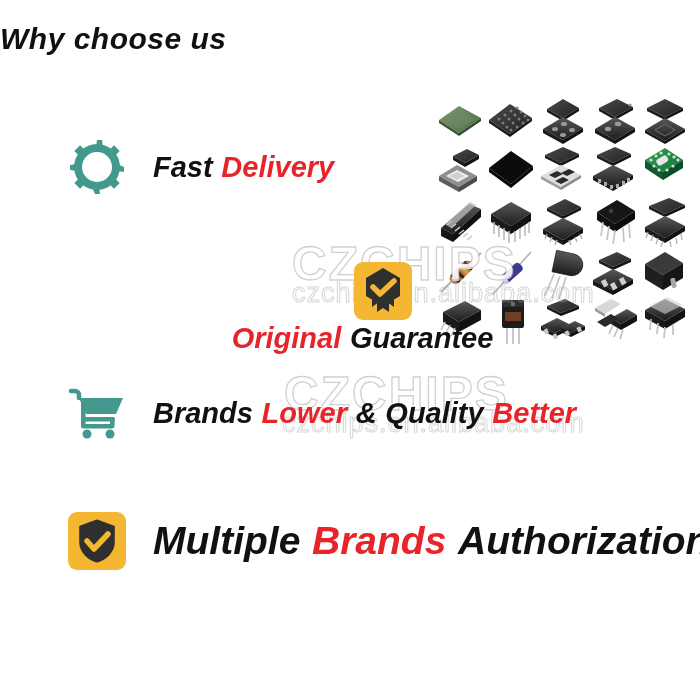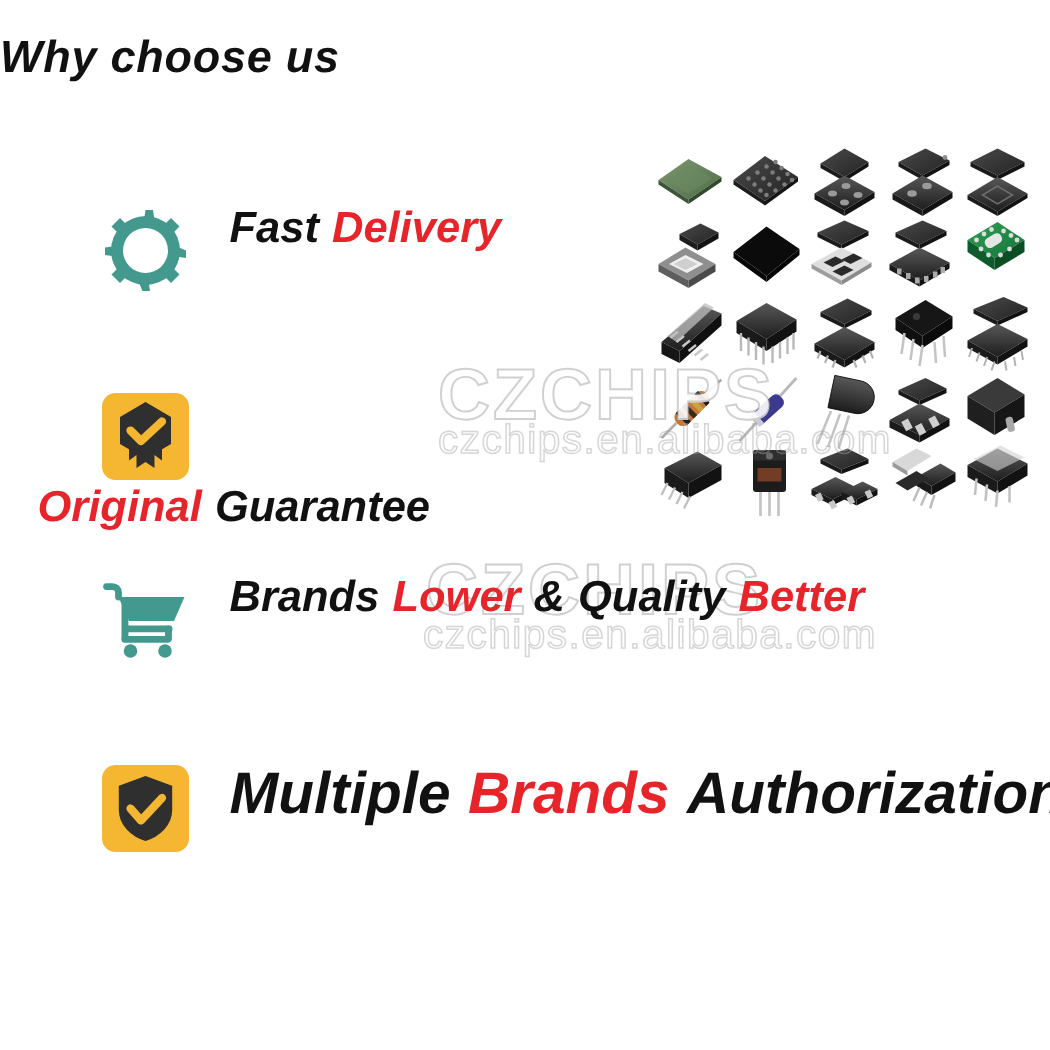--- a/index.html
+++ b/index.html
@@ -42,21 +42,21 @@
   }
   #wm1{left:276px;top:236px;}
   #wm1s{left:292px;top:278px;}
   #wm2{left:268px;top:366px;}
   #wm2s{left:282px;top:408px;}
 
   
   .collage{position:absolute;left:433px;top:88px;width:256px;height:256px;}
 
   
-  .row{position:absolute;left:0;width:700px;display:flex;align-items:flex-start;}
+  .row{position:absolute;left:0;width:700px;display:flex;align-items:center;}
   #row0{top:136px;height:62px;}
   #row1{top:260px;height:62px;flex-direction:column;}
   #row2{top:382px;height:62px;}
   #row3{top:508px;height:66px;}
 
   .icon-wrap{
     width:62px;height:62px;margin-left:66px;
     flex:0 0 auto;display:flex;align-items:center;justify-content:center;
     position:relative;
   }

